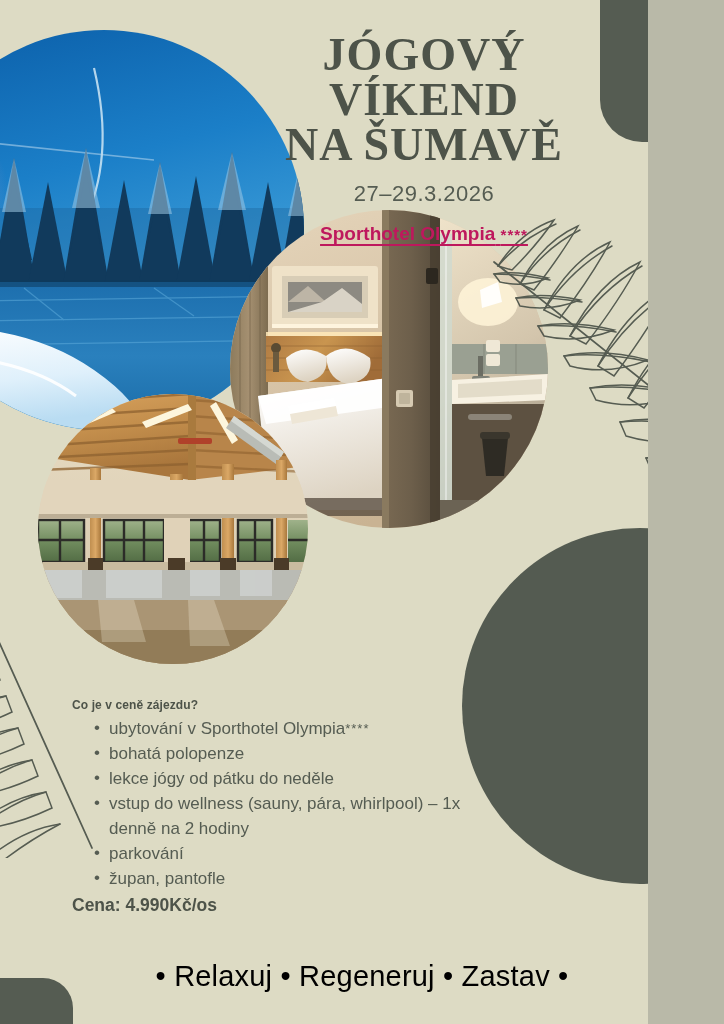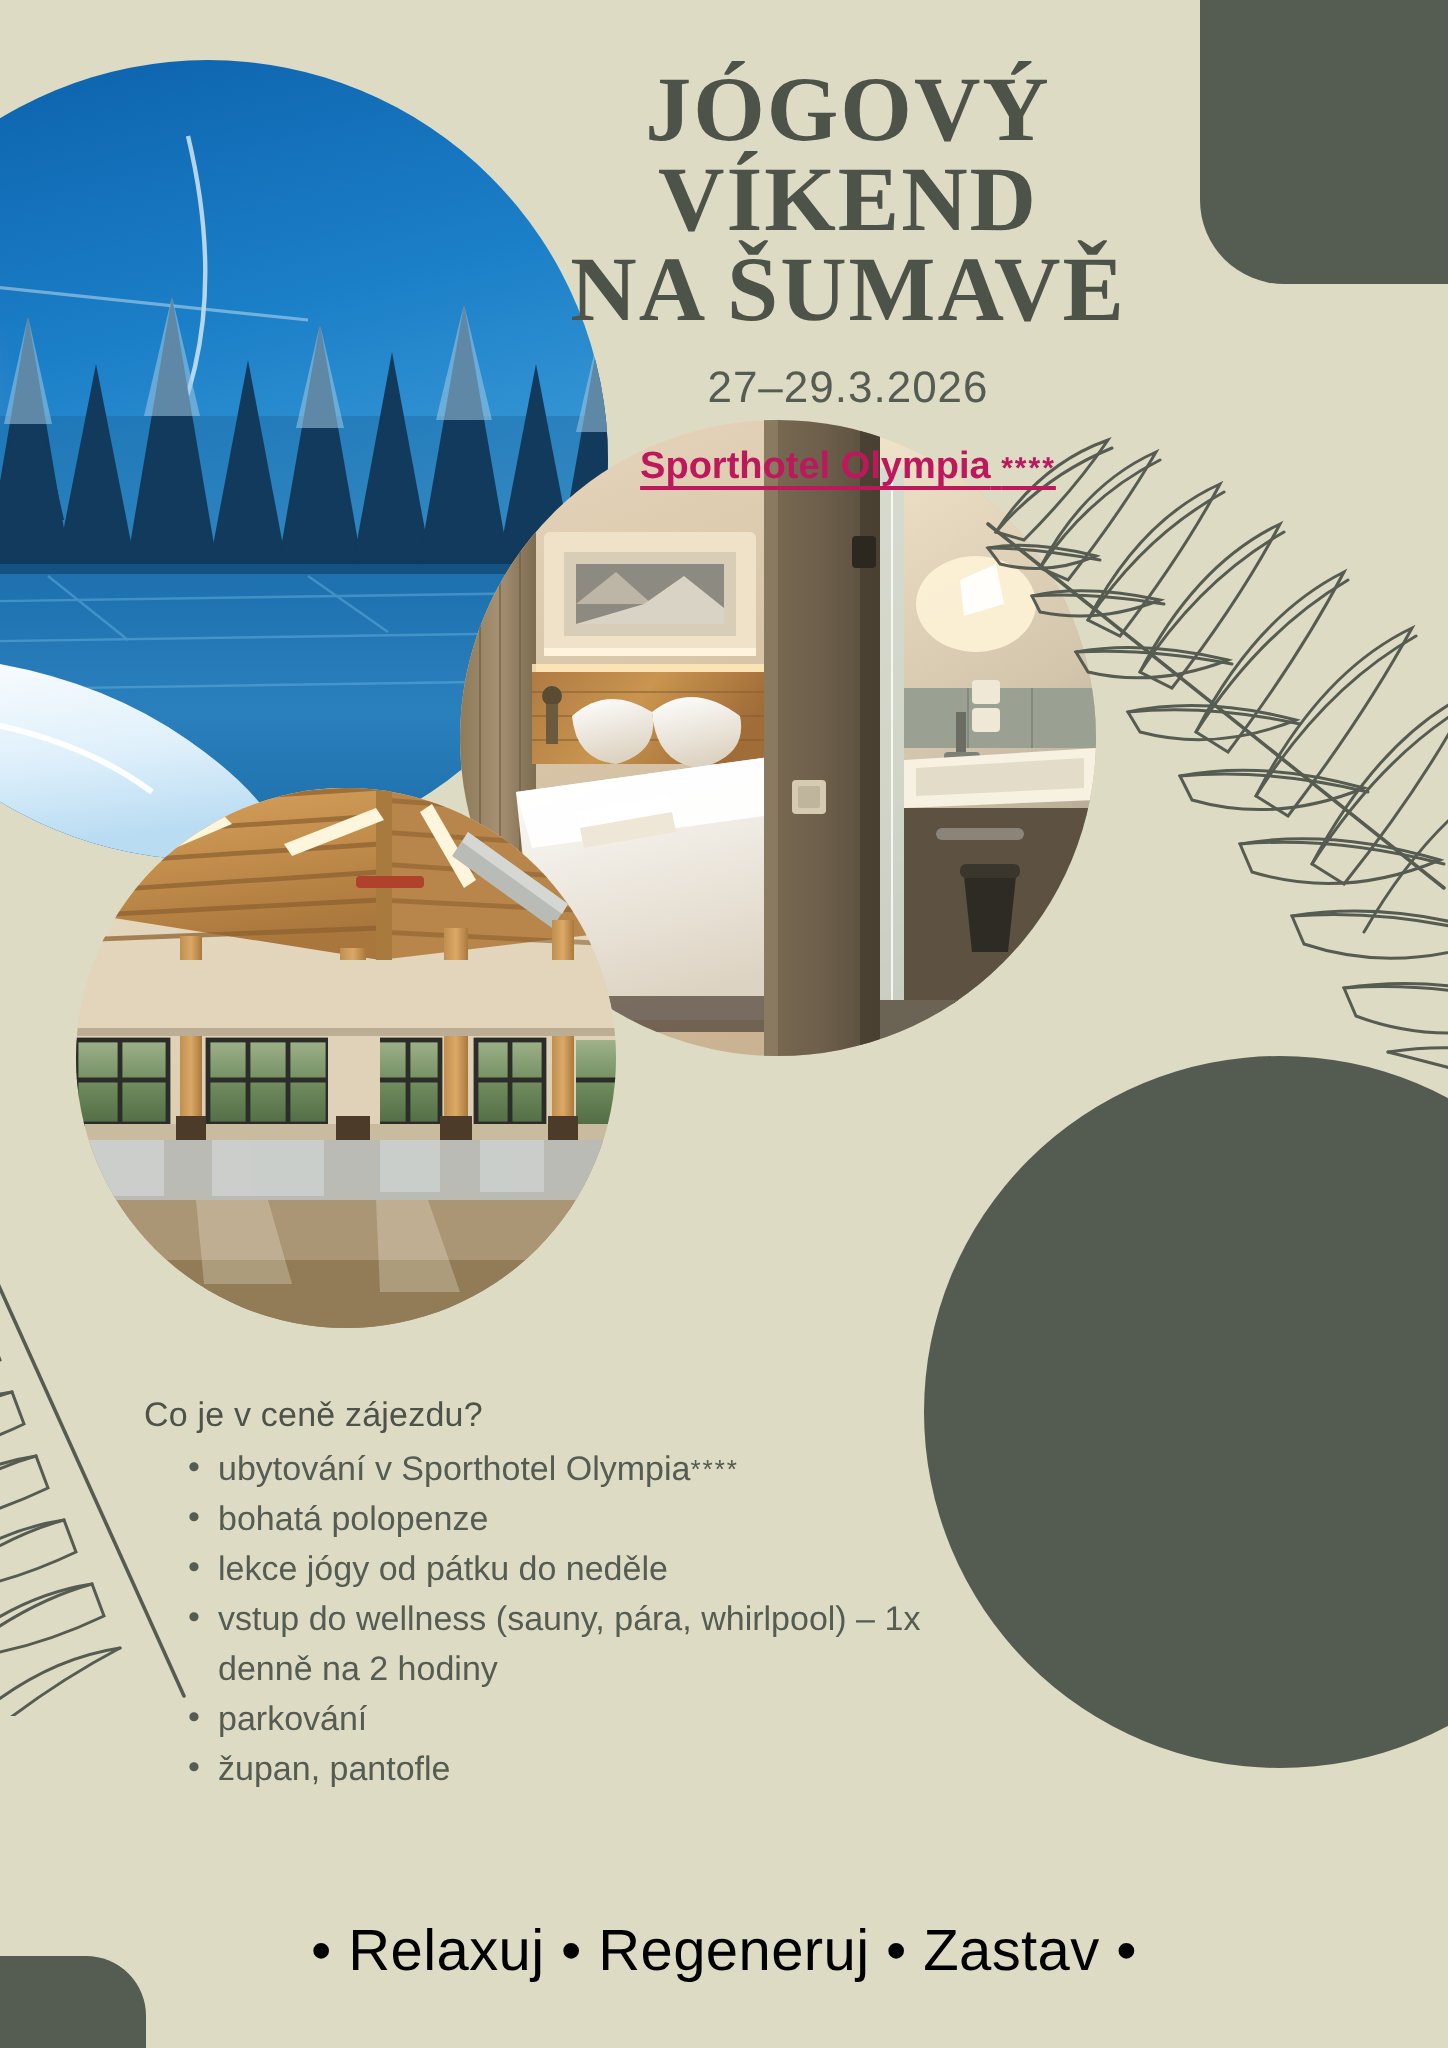--- a/index.html
+++ b/index.html
@@ -1,19 +1,19 @@
 <!DOCTYPE html>
 <html><head>
 <meta charset="utf-8">
 <style>
   * { margin:0; padding:0; box-sizing:border-box; }
   html,body { background:#b9b9a8; }
   .poster{
     position:relative;
-    width:724px; height:1024px;
+    width:648px; height:1024px;
     background:#dddbc4;
     overflow:hidden;
     font-family:"Liberation Sans", sans-serif;
     color:#4d5349;
   }
 
   
   .corner-tr{
     position:absolute; left:600px; top:0; width:124px; height:142px;
     background:#555c52; border-bottom-left-radius:42px;
@@ -82,21 +82,21 @@
     font-size:17.5px;
     line-height:1.17;
     letter-spacing:0.3px;
     color:#e2e0c8;
   }
   .green-text .blk2{ display:block; margin-top:17px; }
 
   
   .included{ position:absolute; left:72px; top:698px; width:390px; }
   .included h2{
-    font-size:17px; font-weight:400; color:#4d5349; letter-spacing:0.1px;
+    font-size:12px; font-weight:700; color:#4d5349; letter-spacing:0.1px;
     margin-bottom:5px;
   }
   .included ul{ list-style:none; padding-left:22px; }
   .included li{
     position:relative;
     font-size:17px;
     line-height:1.42;
     color:#555c52;
     padding-left:15px;
     margin-bottom:1px;
@@ -553,18 +553,19 @@
       <li>
         <span>vstup do wellness (sauny, pára, whirlpool) – 1x denně na 2 hodiny</span>
       </li>
       <li>
         <span>parkování</span>
       </li>
       <li>
         <span>župan, pantofle</span>
       </li>
     </ul>
+    <div class="price">Cena: 4.990Kč/os</div>
   </div>
 
 
   <div class="tagline">• Relaxuj • Regeneruj • Zastav •</div>
 
 </div>
 
 </body></html>

